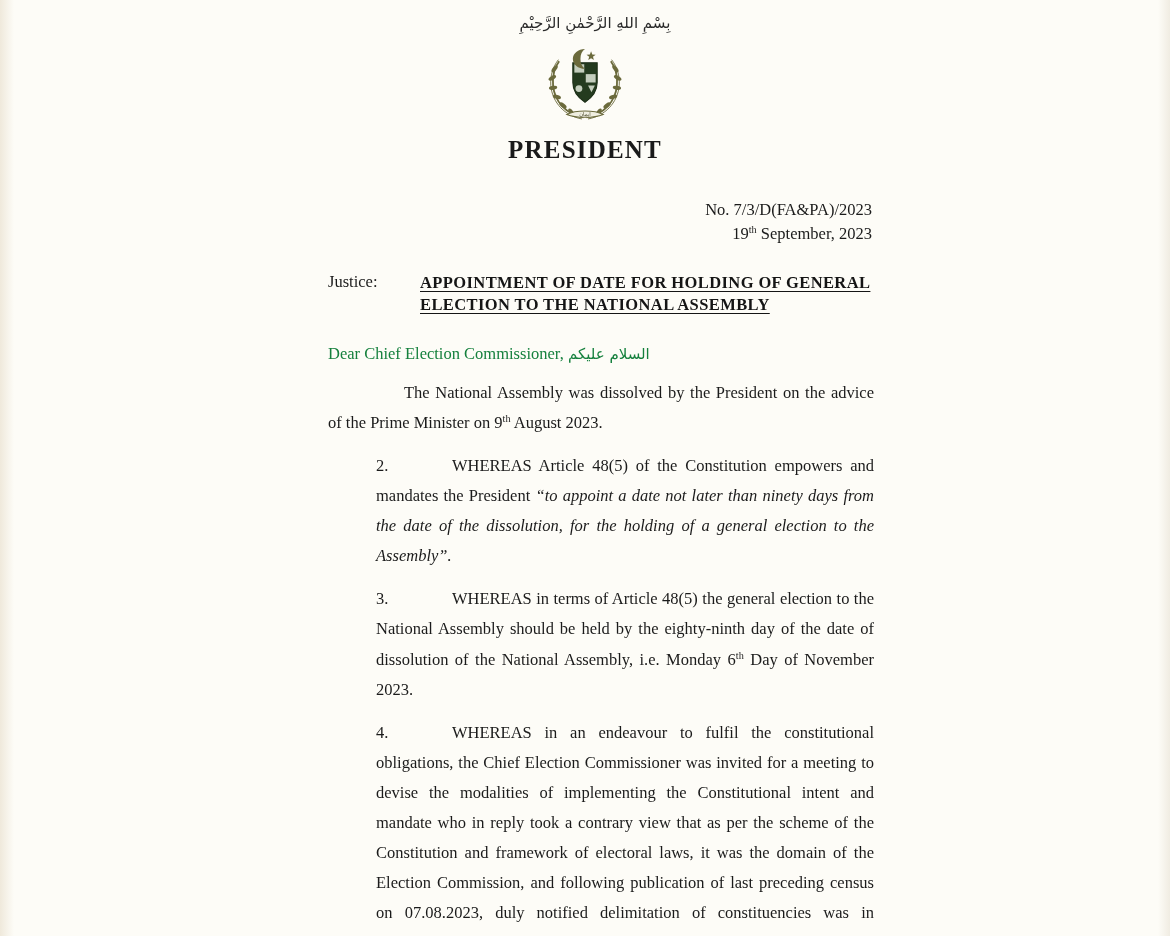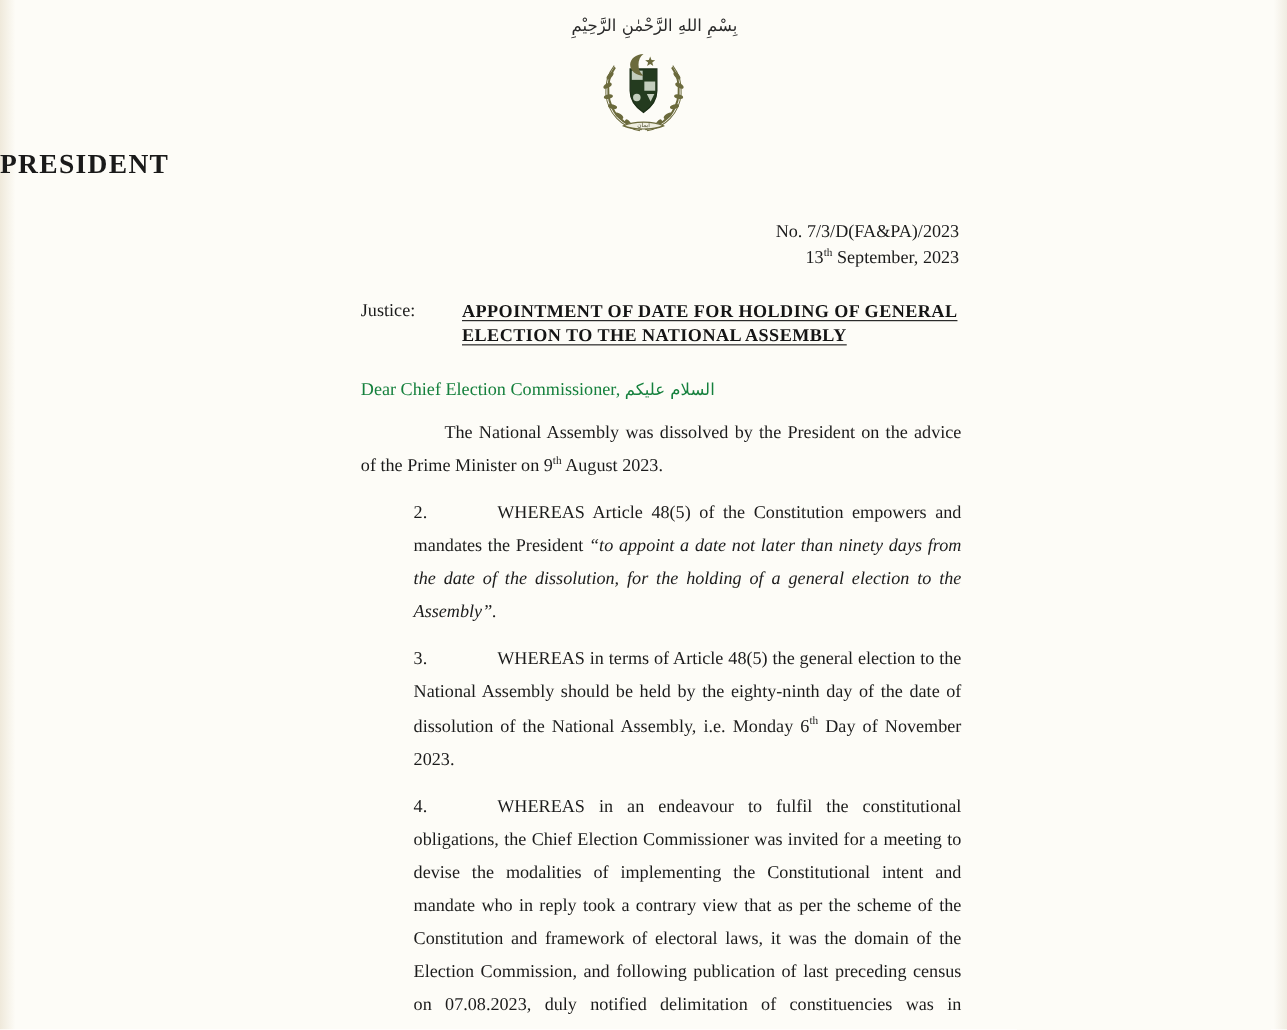--- a/index.html
+++ b/index.html
@@ -58,20 +58,21 @@
     display: flex;
     justify-content: center;
     margin-top: 14px;
   }
   .emblem {
     width: 92px;
     height: 76px;
   }
 
   .org-title {
+    text-align: center;
     margin-top: 14px;
     font-size: 25px;
     font-weight: bold;
     letter-spacing: 1.2px;
     color: #1a1a1a;
   }
   .org-subtitle {
     text-align: center;
     margin-top: 2px;
     font-size: 13.5px;
@@ -202,21 +203,21 @@
 
         <path d="M36 90 C48 84 72 84 84 90 C72 95 48 95 36 90 Z" fill="#efeee0" stroke="#6b6a3c" stroke-width="1.4"></path>
         <text x="60" y="91.5" font-size="7" text-anchor="middle" fill="#4a4a2c" font-family="DejaVu Sans, sans-serif">ایمان</text>
       </svg>
     </div>
 
     <div class="org-title">PRESIDENT</div>
 
     <div class="ref-block">
       <div>No. 7/3/D(FA&amp;PA)/2023</div>
-      <div><span>13</span><sup>th</sup><span> September, 2023</span></div>
+      <div><span>19</span><sup>th</sup><span> September, 2023</span></div>
     </div>
 
     <div class="subject-row">
       <div class="subject-label">Justice:</div>
       <div class="subject-text">APPOINTMENT OF DATE FOR HOLDING OF GENERAL ELECTION TO THE NATIONAL ASSEMBLY</div>
     </div>
 
     <div class="salutation"><span>Dear Chief Election Commissioner, </span><span class="urdu">السلام علیکم</span></div>
 
     <div class="body-block">

